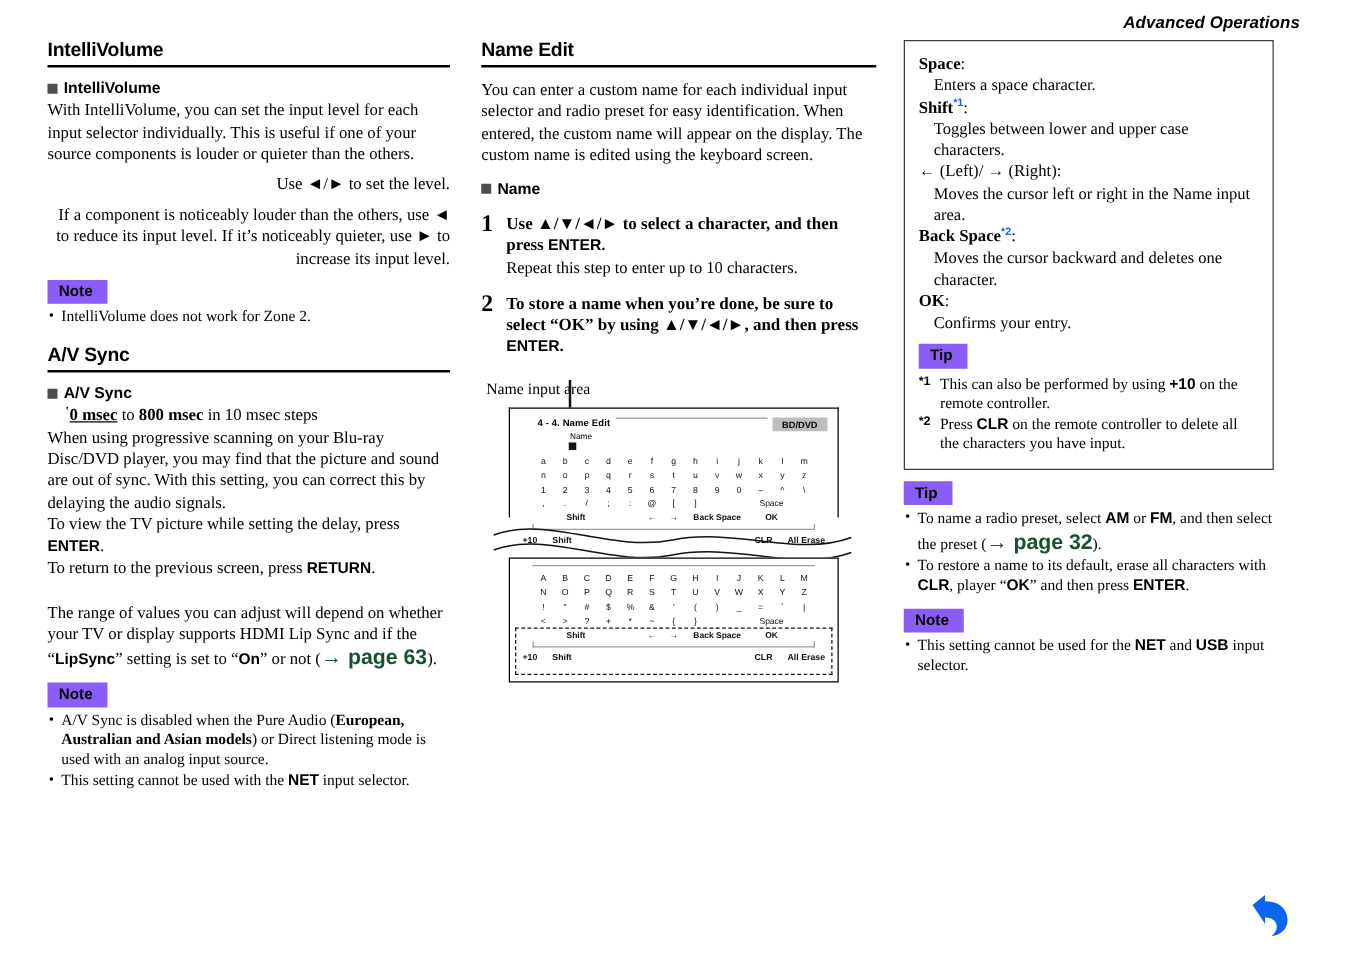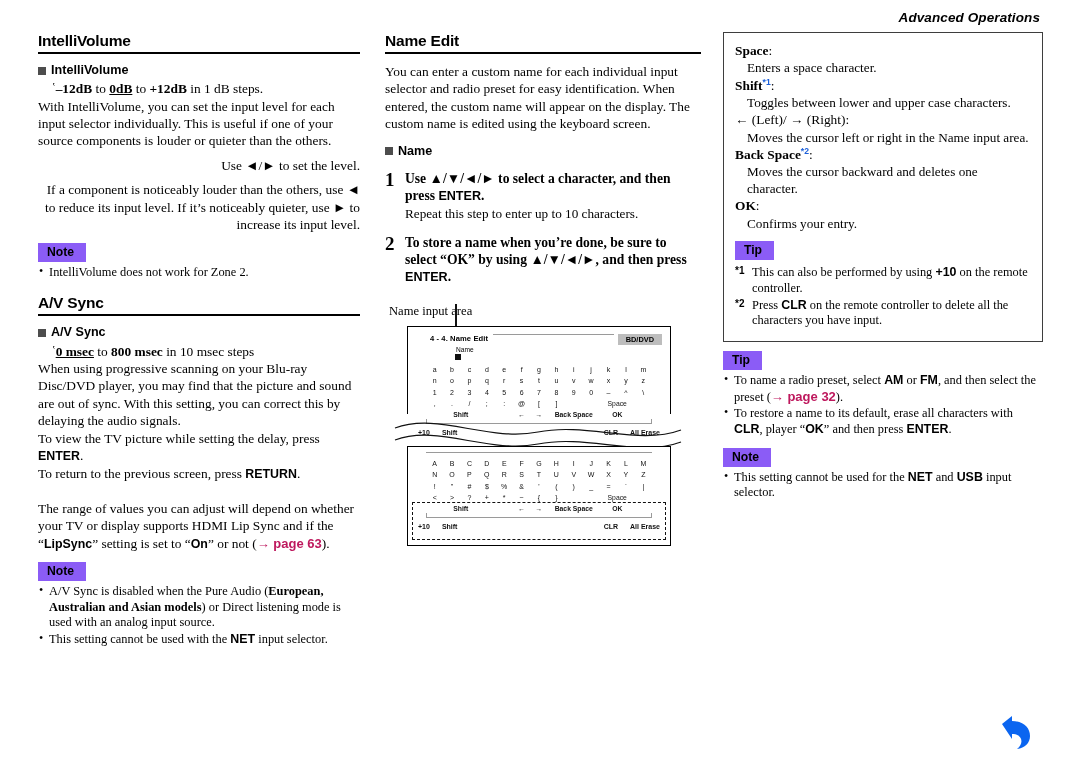--- a/index.html
+++ b/index.html
@@ -23,21 +23,21 @@
     font-style: italic;
     font-size: 13.5px;
     font-weight: 600;
     letter-spacing: .1px;
   }
 
   
   .col { position: absolute; top: 32px; }
   .col-left   { left: 38px;  width: 322px; }
   .col-mid    { left: 385px; width: 316px; }
-  .col-right  { left: 723px; width: 320px; }
+  .col-right  { left: 723px; width: 296px; }
 
   
   .sec-title {
     font-family: "Liberation Sans", sans-serif;
     font-weight: bold;
     font-size: 15.5px;
     letter-spacing: -.2px;
     margin: 0 0 3px 0;
     line-height: 1.1;
   }
@@ -78,24 +78,24 @@
   }
   .range .tick { font-size: 11px; vertical-align: 3px; }
   b, strong { font-weight: bold; }
   .sans-b {
     font-family: "Liberation Sans", sans-serif;
     font-weight: bold;
     font-size: 12.4px;
   }
   .ul { text-decoration: underline; }
   .pagelink {
-    color: #be185d;
-    font-family: "Liberation Sans", sans-serif;
-    font-weight: bold;
-    font-size: 13px;
+    color: #14532d;
+    font-family: "Liberation Sans", sans-serif;
+    font-weight: bold;
+    font-size: 17px;
   }
 
   
   .badge {
     display: inline-block;
     background: #8b5cf6;
     font-family: "Liberation Sans", sans-serif;
     font-weight: bold;
     font-size: 12.2px;
     padding: 2px 12px 2px 9px;
@@ -349,23 +349,20 @@
   <div class="col col-left">
 
     <h2 class="sec-title">IntelliVolume</h2>
     <hr class="sec-rule">
 
     <div class="sub-head">
       <span class="sq"></span>
       <span>IntelliVolume</span>
     </div>
 
-    <div class="range">
-      <span class="tick">ʽ</span><b>–12dB</b><span> to </span><b class="ul">0dB</b><span> to </span><b>+12dB</b><span> in 1 dB steps.</span>
-    </div>
 
     <p class="body">With IntelliVolume, you can set the input level for each input selector individually. This is useful if one of your source components is louder or quieter than the others.</p>
 
     <p class="body gap"><span>Use </span><span>◄/►</span><span> to set the level.</span></p>
 
     <p class="body gap"><span>If a component is noticeably louder than the others, use </span><span>◄</span><span> to reduce its input level. If it’s noticeably quieter, use </span><span>►</span><span> to increase its input level.</span></p>
 
     <div class="badge">Note</div>
     <ul class="bullets">
       <li>IntelliVolume does not work for Zone 2.</li>

